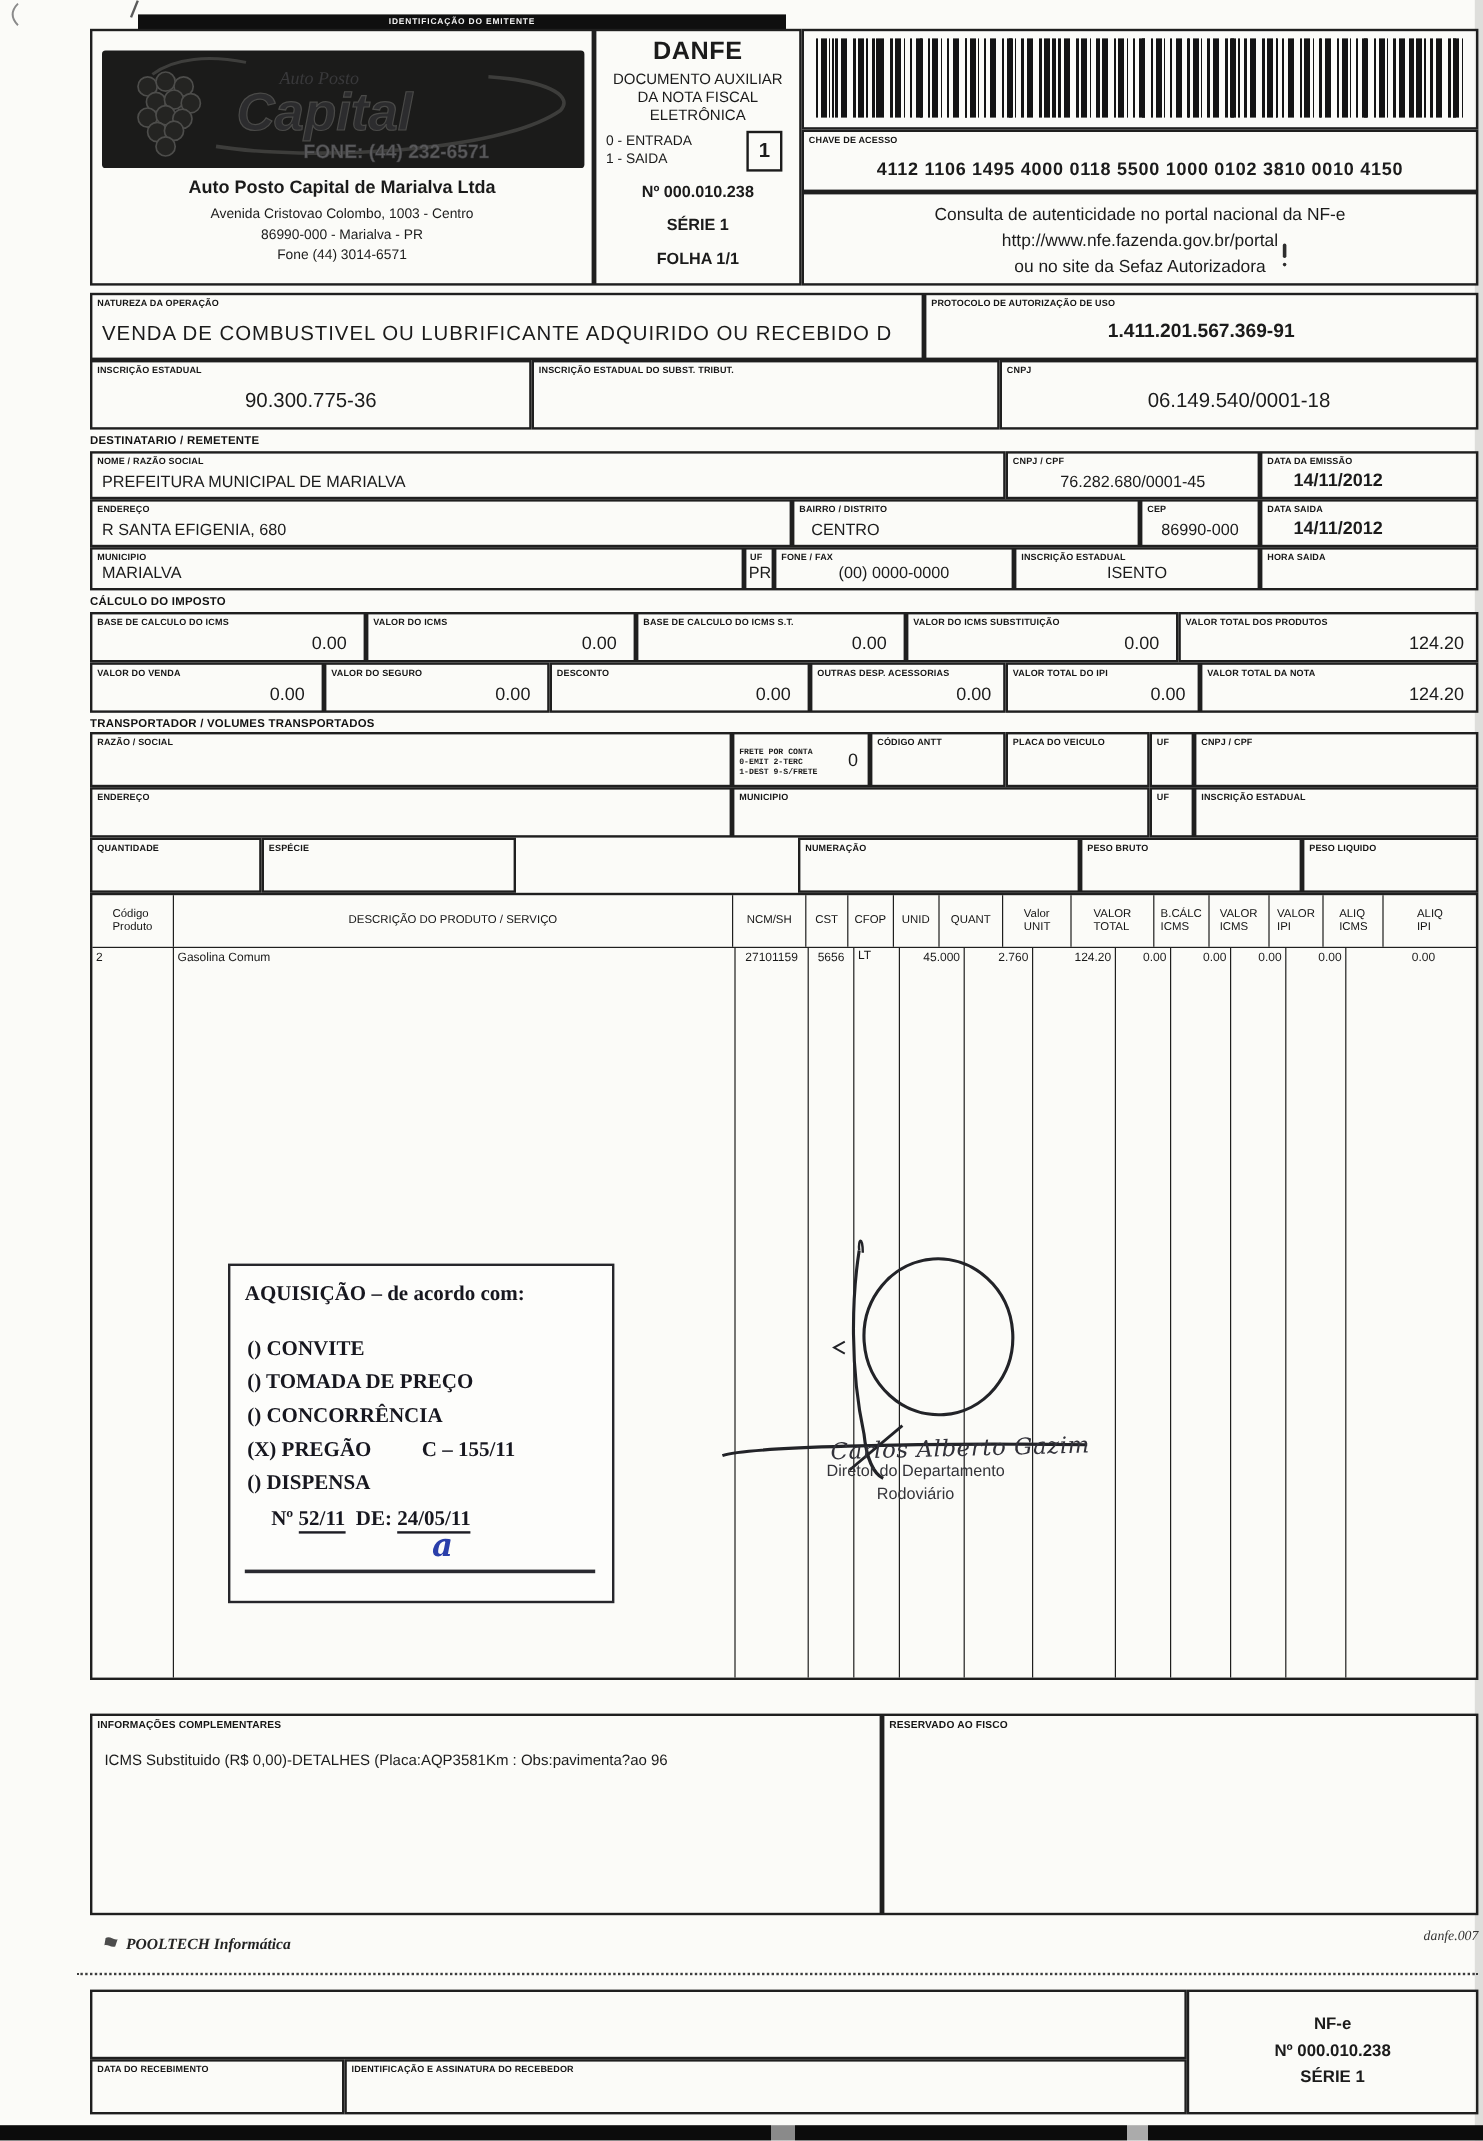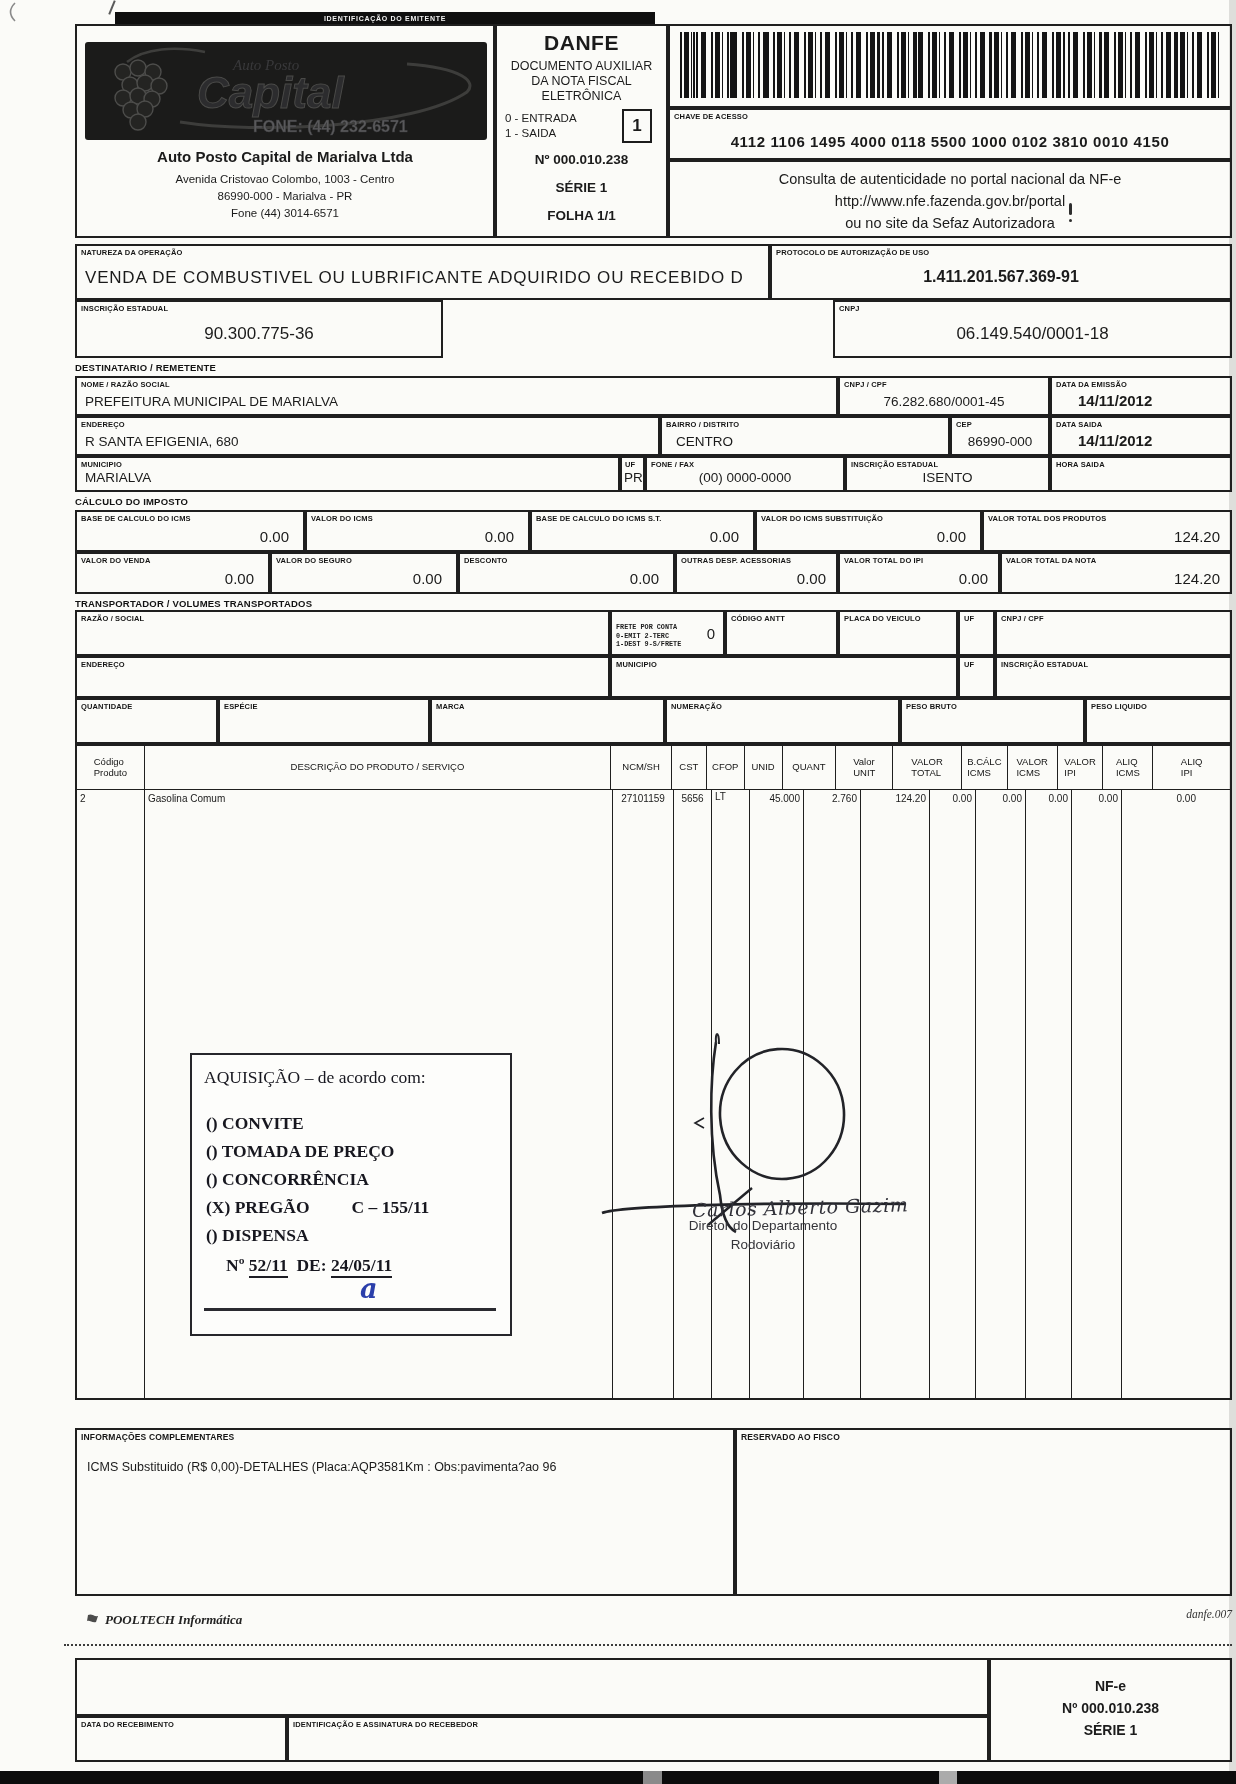--- a/index.html
+++ b/index.html
@@ -26,21 +26,21 @@
   .th:last-child{border-right:none;}
   .tbody{position:absolute;left:0;top:44px;right:0;bottom:0;display:flex;}
   .bc{border-right:1.5px solid #1f1f1f;box-sizing:border-box;font-size:10px;color:#1a1a1a;padding:3px 3px 0;}
   .bc:last-child{border-right:none;}
   .w0{width:68px}.w1{width:468px}.w2{width:61px}.w3{width:35px}.w4{width:38px}.w5{width:38px}
   .w6{width:54px}.w7{width:57px}.w8{width:69px}.w9{width:46px}.w10{width:50px}.w11{width:46px}
   .w12{width:50px}.w13{width:77px}
   
   .stamp{position:absolute;left:190px;top:1053px;width:318px;height:279px;border:2.5px solid #26262b;
          background:rgba(253,253,250,.88);z-index:5;font-family:"Liberation Serif",serif;color:#17171f;}
-  .stamp .st{position:absolute;left:12px;top:12px;font-size:17.5px;font-weight:normal;white-space:nowrap;}
+  .stamp .st{position:absolute;left:12px;top:12px;font-size:17.5px;font-weight:bold;white-space:nowrap;}
   .stamp .op{position:absolute;left:14px;font-size:17.5px;font-weight:bold;white-space:nowrap;}
   .stamp .numline{position:absolute;left:34px;top:200px;font-size:17.5px;font-weight:bold;white-space:nowrap;}
   .stamp .u{border-bottom:2.5px solid #1d1d24;padding-bottom:1px;text-align:right;}
   .stamp .bigline{position:absolute;left:12px;right:14px;top:253px;height:2.5px;background:#2a2a30;}
   .rubrica{position:absolute;left:168px;top:218px;font:bold italic 27px "DejaVu Serif",serif;color:#2b3faa;}
   .sig-name{position:absolute;left:692px;top:1196px;width:230px;font:italic 19px "DejaVu Serif",serif;
             letter-spacing:.5px;color:#32323a;transform:rotate(-1.5deg);z-index:6;white-space:nowrap;}
   .sig-cargo{position:absolute;left:648px;width:230px;text-align:center;font-size:13.5px;color:#343439;z-index:6;}
   .tinyfrete{position:absolute;left:4px;top:11px;font-family:"Liberation Mono",monospace;font-size:6.8px;
              line-height:8.5px;font-weight:bold;color:#1c1c1c;white-space:pre;}
@@ -133,20 +133,23 @@
   </div>
   <div class="box" style="left:770px;top:244px;width:462px;height:56px">
     <div class="lbl">PROTOCOLO DE AUTORIZAÇÃO DE USO</div>
     <div class="val c b" style="bottom:12px;font-size:16px">1.411.201.567.369-91</div>
   </div>
 
   <div class="box" style="left:75px;top:300px;width:368px;height:58px">
     <div class="lbl">INSCRIÇÃO ESTADUAL</div>
     <div class="val c" style="bottom:12px;font-size:17px">90.300.775-36</div>
   </div>
+  <div class="box" style="left:443px;top:300px;width:390px;height:58px">
+    <div class="lbl">INSCRIÇÃO ESTADUAL DO SUBST. TRIBUT.</div>
+  </div>
   <div class="box" style="left:833px;top:300px;width:399px;height:58px">
     <div class="lbl">CNPJ</div>
     <div class="val c" style="bottom:12px;font-size:17px">06.149.540/0001-18</div>
   </div>
 
   <div class="sec" style="left:75px;top:362px">DESTINATARIO / REMETENTE</div>
   <div class="box" style="left:75px;top:376px;width:763px;height:40px">
     <div class="lbl">NOME / RAZÃO SOCIAL</div>
     <div class="val">PREFEITURA MUNICIPAL DE MARIALVA</div>
   </div>
@@ -273,23 +276,20 @@
   </div>
   <div class="box" style="left:995px;top:656px;width:237px;height:42px">
     <div class="lbl">INSCRIÇÃO ESTADUAL</div>
   </div>
 
   <div class="box" style="left:75px;top:698px;width:143px;height:46px">
     <div class="lbl">QUANTIDADE</div>
   </div>
   <div class="box" style="left:218px;top:698px;width:212px;height:46px">
     <div class="lbl">ESPÉCIE</div>
-  </div>
-  <div class="box" style="left:430px;top:698px;width:235px;height:46px">
-    <div class="lbl">MARCA</div>
   </div>
   <div class="box" style="left:665px;top:698px;width:235px;height:46px">
     <div class="lbl">NUMERAÇÃO</div>
   </div>
   <div class="box" style="left:900px;top:698px;width:185px;height:46px">
     <div class="lbl">PESO BRUTO</div>
   </div>
   <div class="box" style="left:1085px;top:698px;width:147px;height:46px">
     <div class="lbl">PESO LIQUIDO</div>
   </div>

